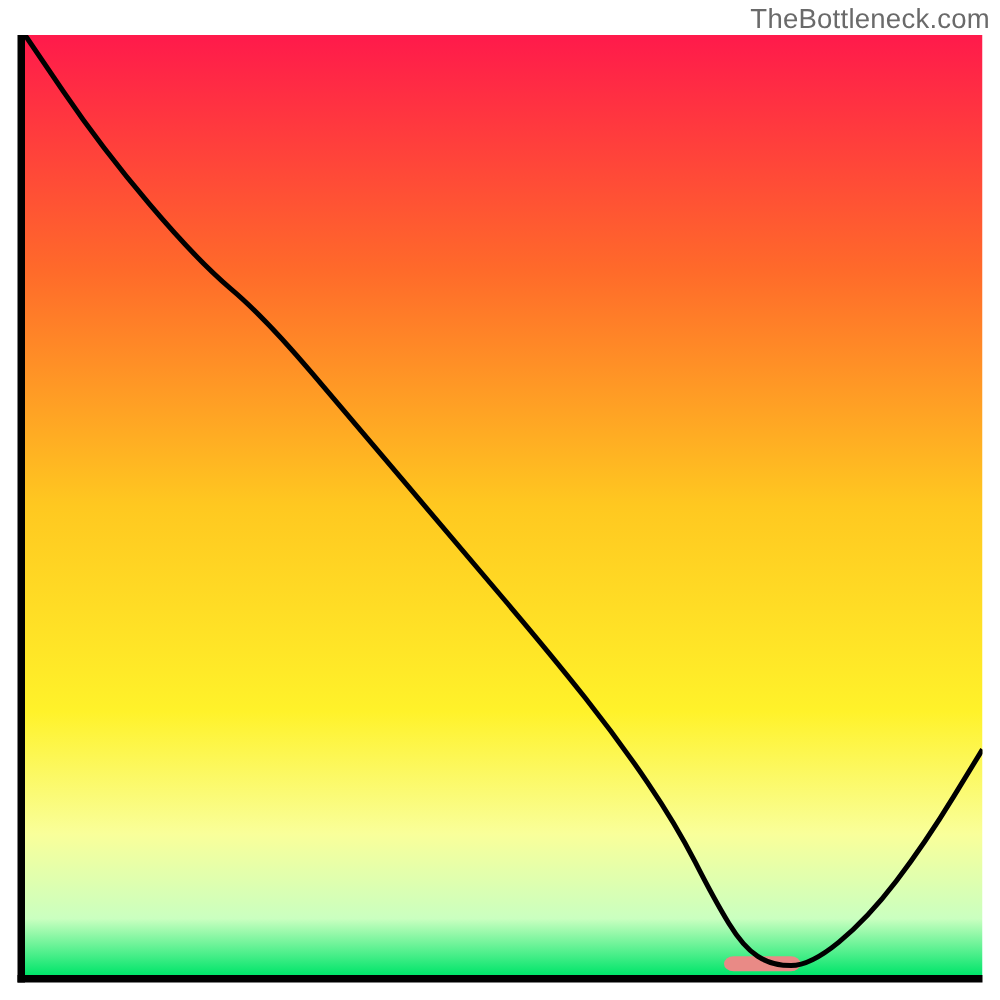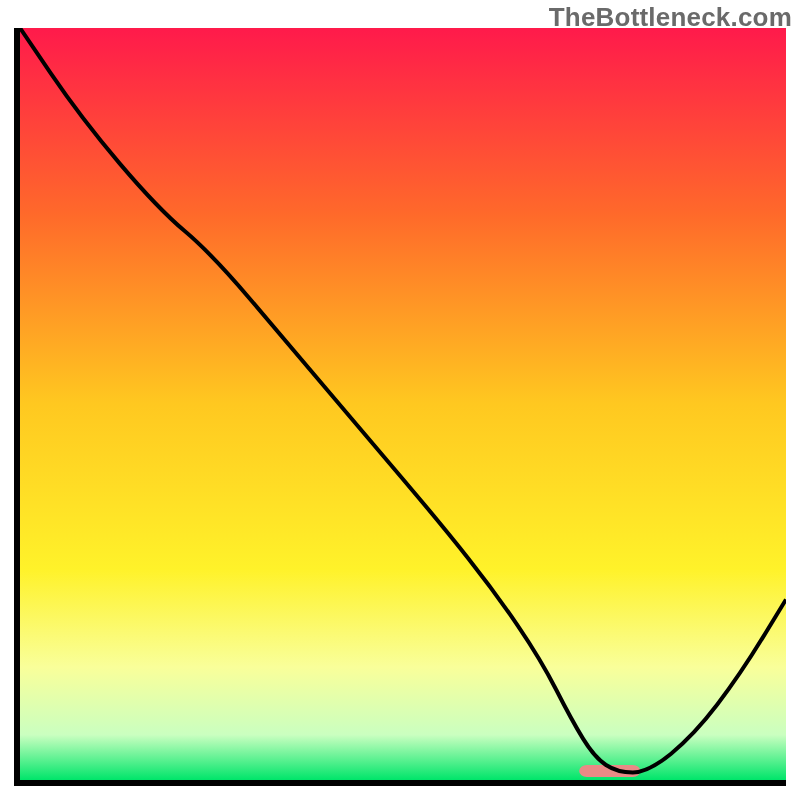--- a/index.html
+++ b/index.html
@@ -7,22 +7,22 @@
     padding: 0;
     width: 800px;
     height: 800px;
     background: #ffffff;
     font-family: Arial, Helvetica, sans-serif;
   }
   .watermark {
     position: absolute;
     top: 2px;
     right: 8px;
-    font-size: 26px;
-    font-weight: bold;
+    font-size: 22px;
+    font-weight: normal;
     color: #6a6a6a;
     letter-spacing: 0.2px;
     user-select: none;
   }
   .plot-frame {
     position: absolute;
     left: 14px;
     top: 28px;
     width: 772px;
     height: 758px;

